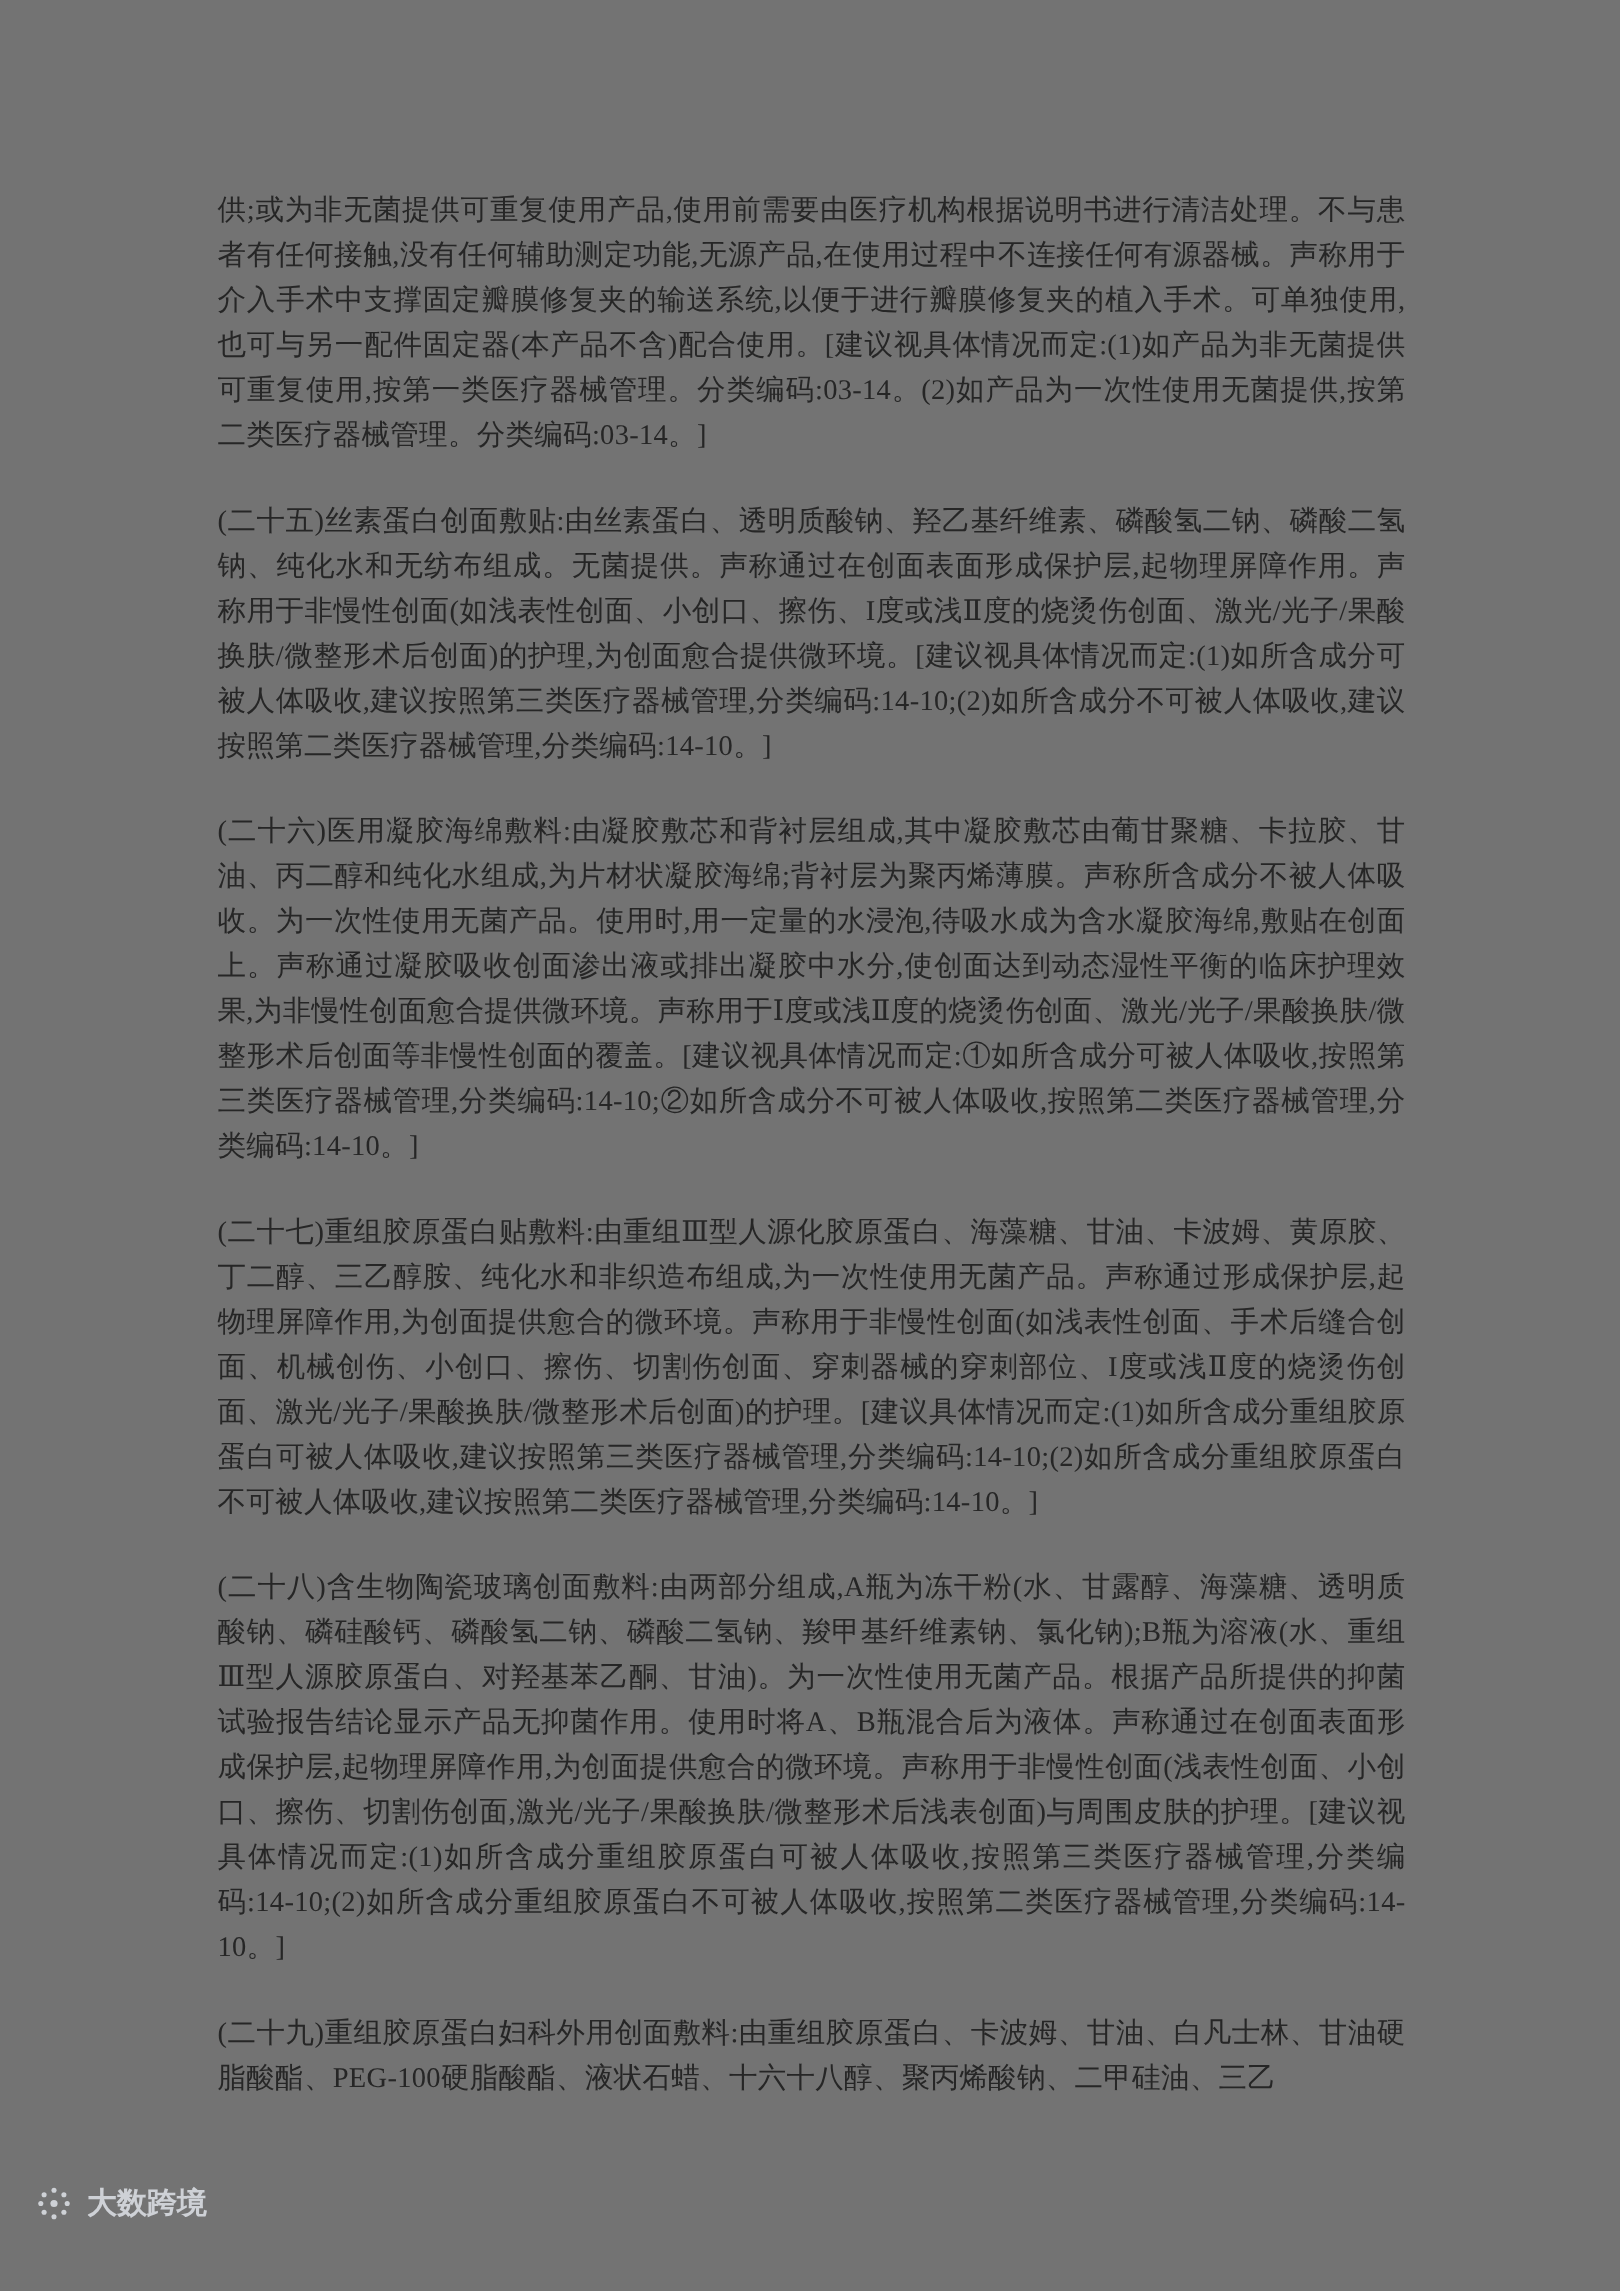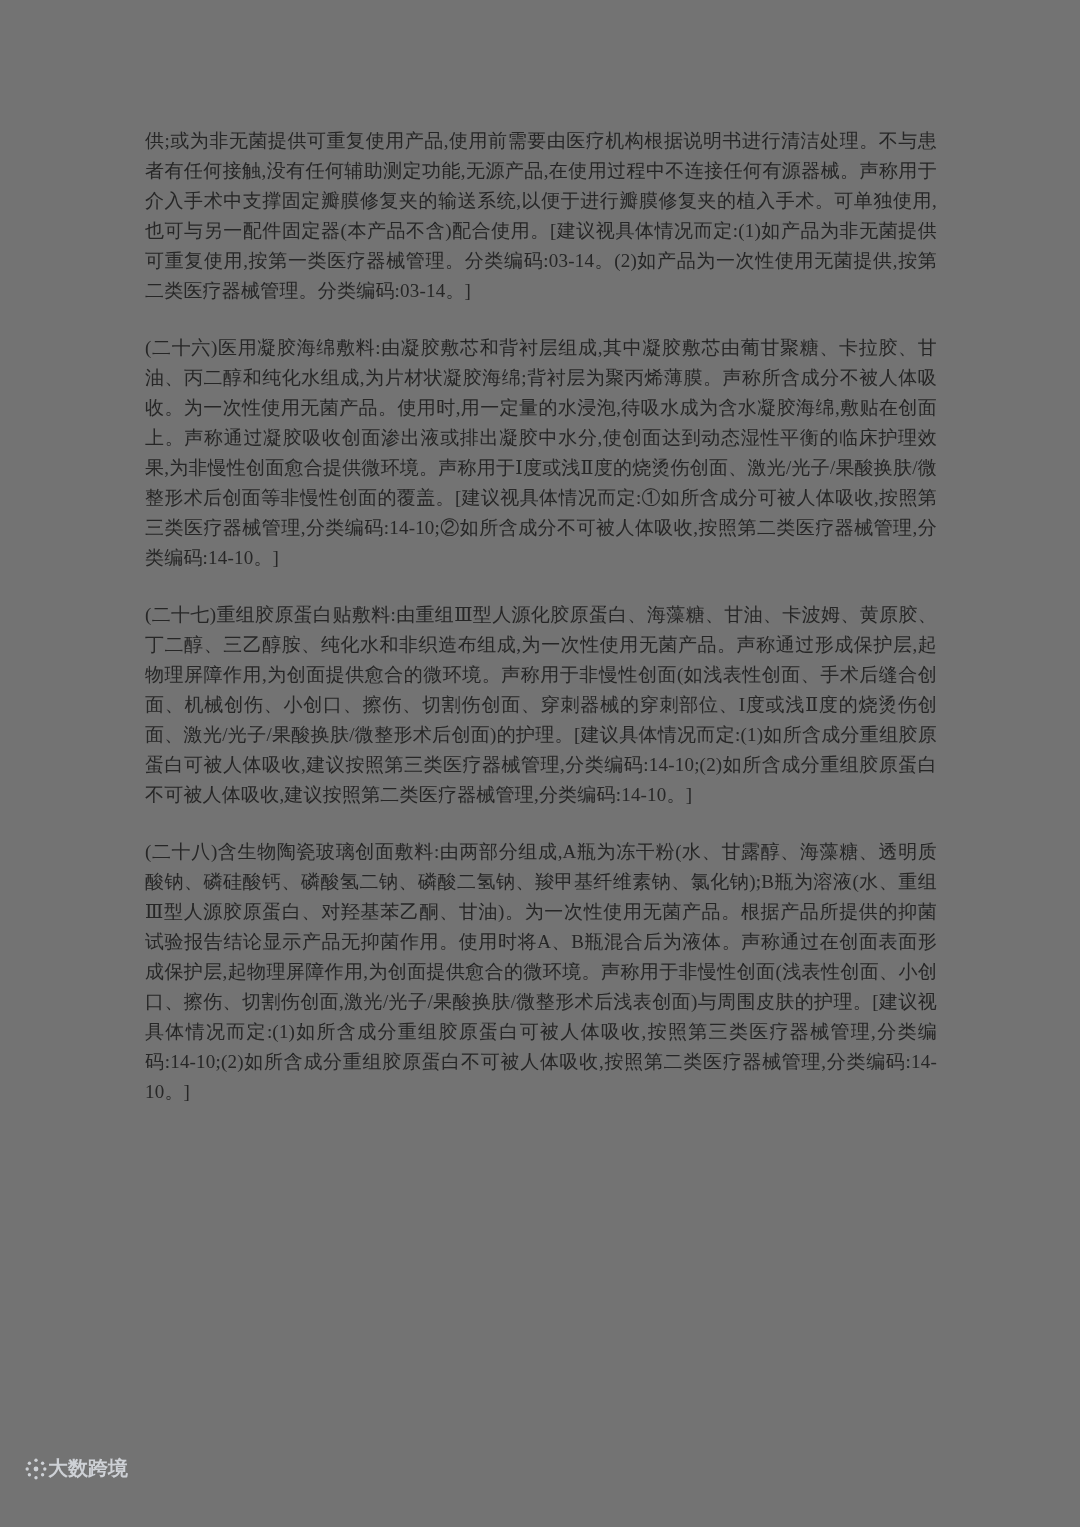--- a/index.html
+++ b/index.html
@@ -32,44 +32,46 @@
   }
   .para {
     margin: 0 0 27px 0;
   }
   .watermark {
     position: absolute;
     left: 24px;
     top: 1455px;
     display: flex;
     align-items: center;
-    gap: 0;
+    gap: 10px;
     color: #ced1d6;
     font-family: "Liberation Sans", "DejaVu Sans", sans-serif;
     font-size: 20px;
     font-weight: bold;
     user-select: none;
   }
   .wm-logo {
     display: inline-flex;
     width: 24px;
     height: 24px;
   }
   .wm-logo svg { width: 100%; height: 100%; }
 </style>
 </head>
 <body>
 
 <div class="page">
 
   <div class="content">
     <p class="para">供;或为非无菌提供可重复使用产品,使用前需要由医疗机构根据说明书进行清洁处理。不与患者有任何接触,没有任何辅助测定功能,无源产品,在使用过程中不连接任何有源器械。声称用于介入手术中支撑固定瓣膜修复夹的输送系统,以便于进行瓣膜修复夹的植入手术。可单独使用,也可与另一配件固定器(本产品不含)配合使用。[建议视具体情况而定:(1)如产品为非无菌提供可重复使用,按第一类医疗器械管理。分类编码:03-14。(2)如产品为一次性使用无菌提供,按第二类医疗器械管理。分类编码:03-14。]</p>
+    <p class="para">(二十五)丝素蛋白创面敷贴:由丝素蛋白、透明质酸钠、羟乙基纤维素、磷酸氢二钠、磷酸二氢钠、纯化水和无纺布组成。无菌提供。声称通过在创面表面形成保护层,起物理屏障作用。声称用于非慢性创面(如浅表性创面、小创口、擦伤、I度或浅Ⅱ度的烧烫伤创面、激光/光子/果酸换肤/微整形术后创面)的护理,为创面愈合提供微环境。[建议视具体情况而定:(1)如所含成分可被人体吸收,建议按照第三类医疗器械管理,分类编码:14-10;(2)如所含成分不可被人体吸收,建议按照第二类医疗器械管理,分类编码:14-10。]</p>
     <p class="para">(二十六)医用凝胶海绵敷料:由凝胶敷芯和背衬层组成,其中凝胶敷芯由葡甘聚糖、卡拉胶、甘油、丙二醇和纯化水组成,为片材状凝胶海绵;背衬层为聚丙烯薄膜。声称所含成分不被人体吸收。为一次性使用无菌产品。使用时,用一定量的水浸泡,待吸水成为含水凝胶海绵,敷贴在创面上。声称通过凝胶吸收创面渗出液或排出凝胶中水分,使创面达到动态湿性平衡的临床护理效果,为非慢性创面愈合提供微环境。声称用于Ⅰ度或浅Ⅱ度的烧烫伤创面、激光/光子/果酸换肤/微整形术后创面等非慢性创面的覆盖。[建议视具体情况而定:①如所含成分可被人体吸收,按照第三类医疗器械管理,分类编码:14-10;②如所含成分不可被人体吸收,按照第二类医疗器械管理,分类编码:14-10。]</p>
     <p class="para">(二十七)重组胶原蛋白贴敷料:由重组Ⅲ型人源化胶原蛋白、海藻糖、甘油、卡波姆、黄原胶、丁二醇、三乙醇胺、纯化水和非织造布组成,为一次性使用无菌产品。声称通过形成保护层,起物理屏障作用,为创面提供愈合的微环境。声称用于非慢性创面(如浅表性创面、手术后缝合创面、机械创伤、小创口、擦伤、切割伤创面、穿刺器械的穿刺部位、I度或浅Ⅱ度的烧烫伤创面、激光/光子/果酸换肤/微整形术后创面)的护理。[建议具体情况而定:(1)如所含成分重组胶原蛋白可被人体吸收,建议按照第三类医疗器械管理,分类编码:14-10;(2)如所含成分重组胶原蛋白不可被人体吸收,建议按照第二类医疗器械管理,分类编码:14-10。]</p>
     <p class="para">(二十八)含生物陶瓷玻璃创面敷料:由两部分组成,A瓶为冻干粉(水、甘露醇、海藻糖、透明质酸钠、磷硅酸钙、磷酸氢二钠、磷酸二氢钠、羧甲基纤维素钠、氯化钠);B瓶为溶液(水、重组Ⅲ型人源胶原蛋白、对羟基苯乙酮、甘油)。为一次性使用无菌产品。根据产品所提供的抑菌试验报告结论显示产品无抑菌作用。使用时将A、B瓶混合后为液体。声称通过在创面表面形成保护层,起物理屏障作用,为创面提供愈合的微环境。声称用于非慢性创面(浅表性创面、小创口、擦伤、切割伤创面,激光/光子/果酸换肤/微整形术后浅表创面)与周围皮肤的护理。[建议视具体情况而定:(1)如所含成分重组胶原蛋白可被人体吸收,按照第三类医疗器械管理,分类编码:14-10;(2)如所含成分重组胶原蛋白不可被人体吸收,按照第二类医疗器械管理,分类编码:14-10。]</p>
+    <p class="para">(二十九)重组胶原蛋白妇科外用创面敷料:由重组胶原蛋白、卡波姆、甘油、白凡士林、甘油硬脂酸酯、PEG-100硬脂酸酯、液状石蜡、十六十八醇、聚丙烯酸钠、二甲硅油、三乙</p>
   </div>
 
   <div class="watermark">
     <span class="wm-logo">
       <svg viewBox="0 0 24 24" xmlns="http://www.w3.org/2000/svg" aria-hidden="true">
         <g fill="#ced1d6">
           <circle cx="12" cy="3.2" r="1.7"></circle>
           <circle cx="18.6" cy="6.2" r="1.7"></circle>
           <circle cx="20.8" cy="12" r="1.7"></circle>
           <circle cx="18.6" cy="17.8" r="1.7"></circle>

